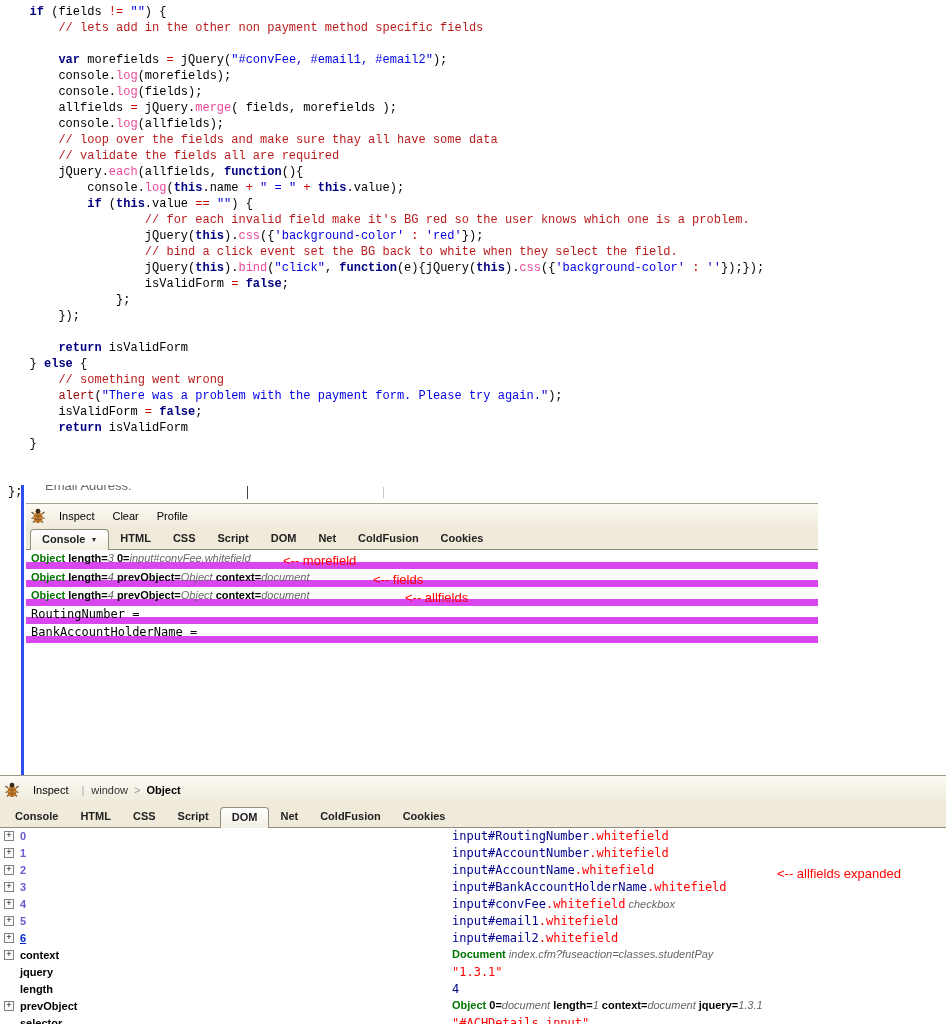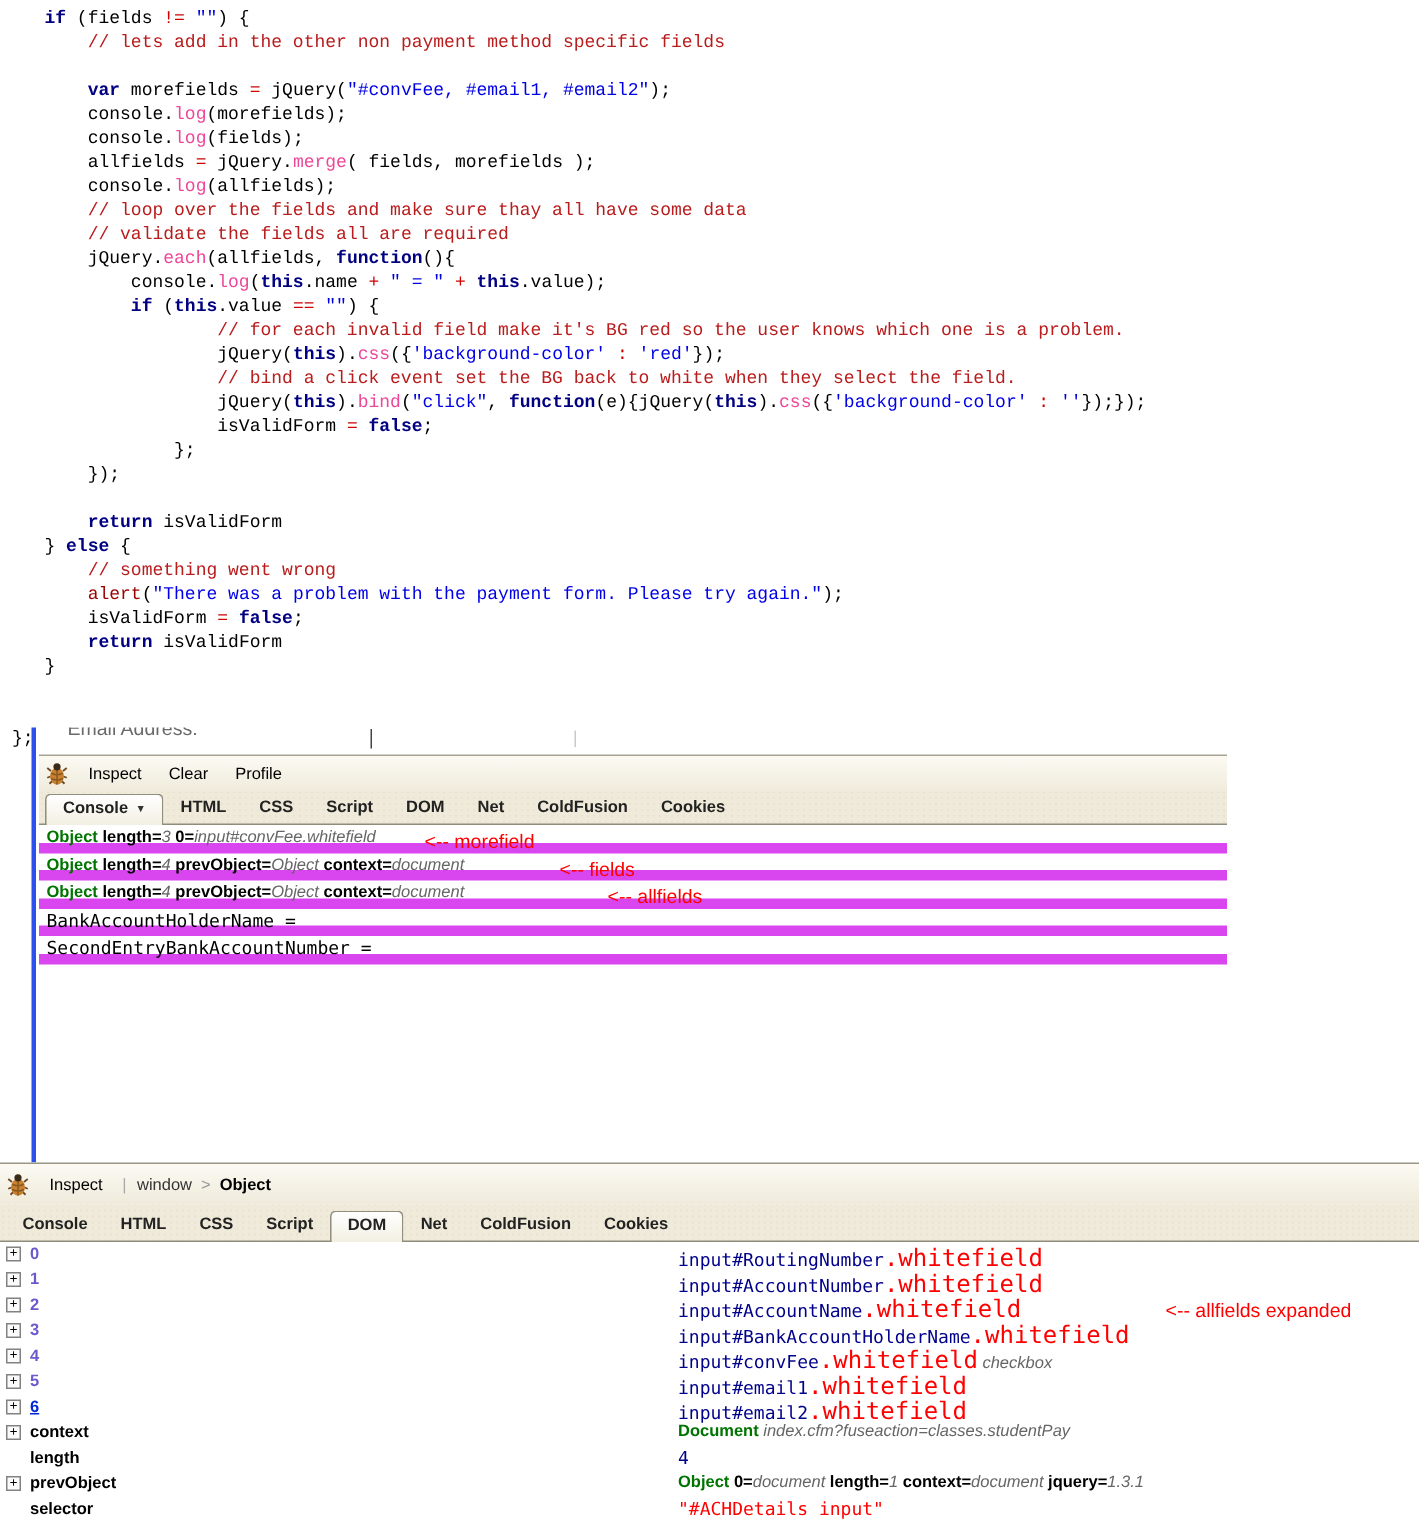--- a/index.html
+++ b/index.html
@@ -74,21 +74,21 @@
   .dom-row { position: relative; height: 17px; }
   .dom-exp { position: absolute; left: 4px; top: 3px; width: 10px; height: 10px;
     border: 1px solid #828282; background: #fbfbfb; font-size: 9px; line-height: 8px;
     text-align: center; color: #000; font-family: "Liberation Mono", monospace; }
   .dom-name { position: absolute; left: 20px; top: 2px; font-size: 11px; white-space: nowrap; }
   .dn-ord  { color: #6a5acd; font-weight: bold; }
   .dn-hl   { color: #0026d8; font-weight: bold; text-decoration: underline; }
   .dn-prop { color: #000; font-weight: bold; }
   .dom-val { position: absolute; left: 452px; top: 1px; font-size: 11px; white-space: nowrap; }
   .dv-el   { font-family: "DejaVu Sans Mono","Liberation Mono",monospace; font-size: 12px; color: #00008b; }
-  .dv-cls  { font-family: "DejaVu Sans Mono","Liberation Mono",monospace; font-size: 16px; color: #ff0000; }
+  .dv-cls  { font-family: "DejaVu Sans Mono","Liberation Mono",monospace; font-size: 12px; color: #ff0000; }
   .dv-desc { font-style: italic; color: #666; margin-top: 40px; }
   .dv-obj  { font-weight: bold; color: #007400; }
   .dv-b    { font-weight: bold; color: #000; }
   .dv-str  { font-family: "DejaVu Sans Mono","Liberation Mono",monospace; font-size: 12px; color: #ff0000; }
   .dv-num  { font-family: "DejaVu Sans Mono","Liberation Mono",monospace; font-size: 12px; color: #00008b; }
   .dom-ann { position: absolute; left: 777px; top: 38px; color: #ff0000; font-size: 13px; }
 </style>
 </head>
 <body>
 
@@ -120,22 +120,22 @@
       <span class="fb-tab"><span>Script</span></span>
       <span class="fb-tab"><span>DOM</span></span>
       <span class="fb-tab"><span>Net</span></span>
       <span class="fb-tab"><span>ColdFusion</span></span>
       <span class="fb-tab"><span>Cookies</span></span>
     </div>
   <div id="console-rows">
       <div class="fb-row"><span class="fg-obj">Object</span><span class="fg-b"> length=</span><span class="fg-i">3</span><span class="fg-b"> 0=</span><span class="fg-i">input#convFee.whitefield</span><span class="fb-ann">&lt;-- morefield</span></div>
       <div class="fb-row"><span class="fg-obj">Object</span><span class="fg-b"> length=</span><span class="fg-i">4</span><span class="fg-b"> prevObject=</span><span class="fg-i">Object</span><span class="fg-b"> context=</span><span class="fg-i">document</span><span class="fb-ann">&lt;-- fields</span></div>
       <div class="fb-row"><span class="fg-obj">Object</span><span class="fg-b"> length=</span><span class="fg-i">4</span><span class="fg-b"> prevObject=</span><span class="fg-i">Object</span><span class="fg-b"> context=</span><span class="fg-i">document</span><span class="fb-ann">&lt;-- allfields</span></div>
+      <div class="fb-row"><span class="log">RoutingNumber = </span></div>
       <div class="fb-row"><span class="log">BankAccountHolderName = </span></div>
-      <div class="fb-row"><span class="log">SecondEntryBankAccountNumber = </span></div>
     </div>
 </div>
 
 <div id="dom-panel">
   <div class="fb-toolbar">
     <svg class="bug-icon" width="16" height="16" viewBox="0 0 16 16">
       <path d="M4 6 L1.5 4 M4 9.5 L1.5 10.5 M5 12.5 L3 14.5 M12 6 L14.5 4 M12 9.5 L14.5 10.5 M11 12.5 L13 14.5" stroke="#6b4a24" stroke-width="1.2" fill="none"></path>
       <ellipse cx="8" cy="9.5" rx="4.6" ry="5.6" fill="#c9802f"></ellipse>
       <path d="M8 4 L8 15 M4.2 7.5 Q8 9.5 11.8 7.5 M4 11 Q8 13 12 11" stroke="#8a5a22" stroke-width="1" fill="none"></path>
       <circle cx="8" cy="3.2" r="2.4" fill="#3a2a18"></circle>
@@ -191,20 +191,24 @@
         <span class="dom-exp">+</span>
         <span class="dom-name dn-hl">6</span>
         <span class="dom-val"><span class="dv-el">input#email2</span><span class="dv-cls">.whitefield</span></span>
       </div>
       <div class="dom-row">
         <span class="dom-exp">+</span>
         <span class="dom-name dn-prop">context</span>
         <span class="dom-val"><span class="dv-obj">Document</span><span class="dv-desc"> index.cfm?fuseaction=classes.studentPay</span></span>
       </div>
       <div class="dom-row">
+        <span class="dom-name dn-prop">jquery</span>
+        <span class="dom-val"><span class="dv-str">"1.3.1"</span></span>
+      </div>
+      <div class="dom-row">
         <span class="dom-name dn-prop">length</span>
         <span class="dom-val"><span class="dv-num">4</span></span>
       </div>
       <div class="dom-row">
         <span class="dom-exp">+</span>
         <span class="dom-name dn-prop">prevObject</span>
         <span class="dom-val"><span class="dv-obj">Object</span><span class="dv-b"> 0=</span><span class="dv-desc">document</span><span class="dv-b"> length=</span><span class="dv-desc">1</span><span class="dv-b"> context=</span><span class="dv-desc">document</span><span class="dv-b"> jquery=</span><span class="dv-desc">1.3.1</span></span>
       </div>
       <div class="dom-row">
         <span class="dom-name dn-prop">selector</span>

